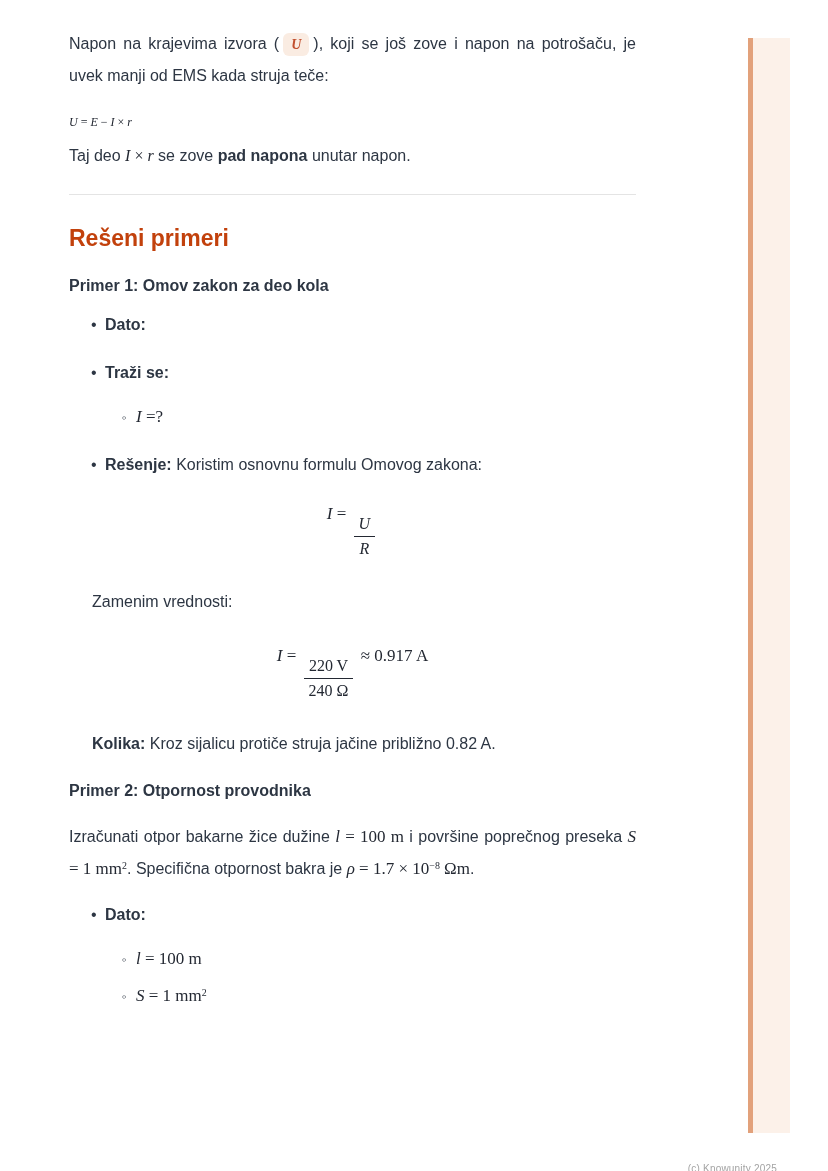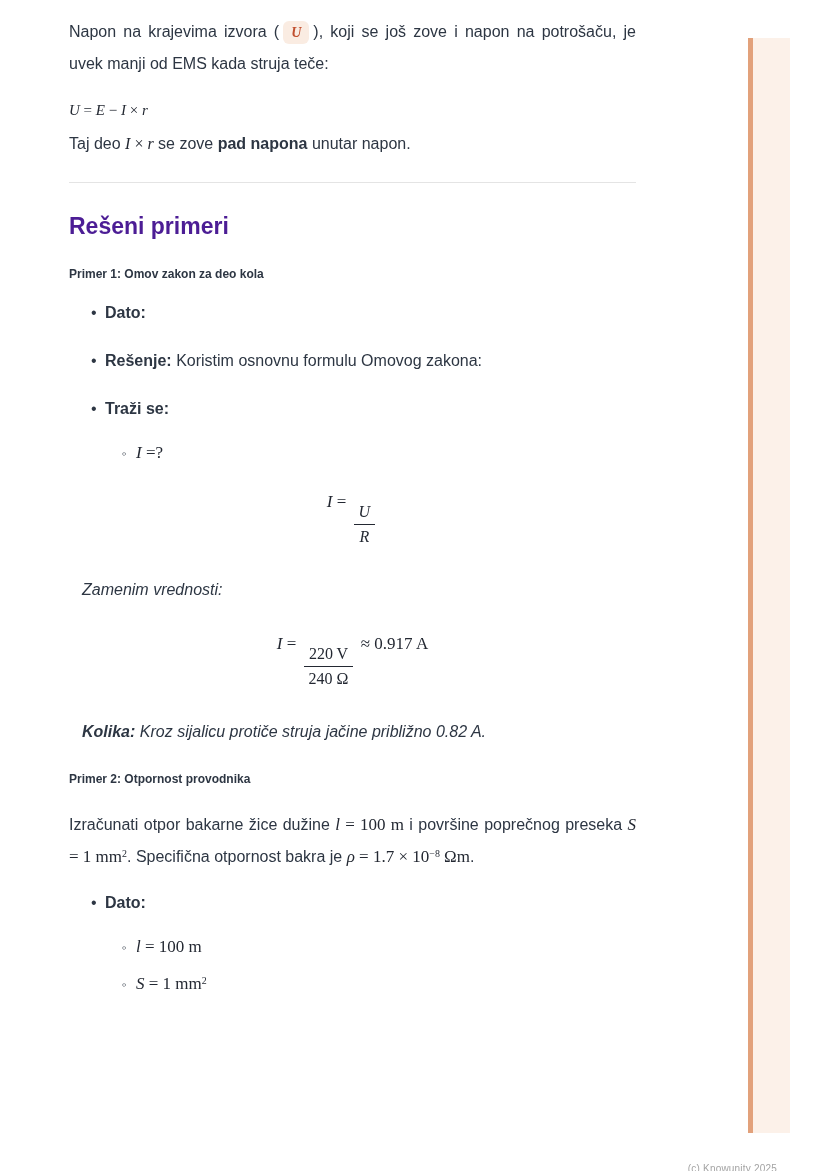--- a/index.html
+++ b/index.html
@@ -16,55 +16,55 @@
   .footer{
     position:absolute;top:1163px;right:51px;z-index:2;
     font-size:10px;color:#a3a3a3;letter-spacing:0.2px;
   }
   .content{
     position:absolute;left:69px;top:0;width:567px;z-index:1;
   }
   p{margin:0;}
   .body-text{font-size:16px;line-height:32px;}
   .justify{text-align:justify;}
-  .p-intro{margin-top:16px;}
+  .p-intro{margin-top:28px;}
   .badge{
     display:inline-block;background:#faece2;border-radius:6px;
     padding:0 8px;margin:0 4px;line-height:22px;
   }
   .badge .bu{
     font-family:"Liberation Serif",serif;font-style:italic;font-weight:bold;
     color:#c14f2e;font-size:14px;
   }
   .mi{font-family:"Liberation Serif",serif;font-style:italic;color:#232832;}
   .mu{font-family:"Liberation Serif",serif;color:#232832;}
   .mo{font-family:"Liberation Serif",serif;color:#232832;}
   .mathline{font-size:17px;}
-  .f-emf{margin-top:18px;font-size:15px;line-height:24px;}
+  .f-emf{margin-top:18px;font-size:12px;line-height:24px;}
   .note{margin-top:6px;}
   .note b{font-weight:bold;color:#2d3643;}
   .divider{border:none;border-top:1px solid #e4e4e4;margin:22px 0 0 0;}
   .h-section{
-    margin:28px 0 0 0;font-size:23px;line-height:30px;font-weight:bold;color:#4c1d95;
+    margin:28px 0 0 0;font-size:23px;line-height:30px;font-weight:bold;color:#c2410c;
   }
-  .h-primer{margin:22px 0 0 0;font-size:12px;line-height:22px;font-weight:bold;}
+  .h-primer{margin:22px 0 0 0;font-size:16px;line-height:22px;font-weight:bold;}
   .p-problem{margin-top:19px;}
   ul{list-style:none;margin:12px;padding:0;}
   ul.l1{margin-top:17px;}
   ul.l1 > li{position:relative;padding-left:24px;font-size:16px;line-height:22px;margin-bottom:26px;}
   ul.l1 > li::before{content:"\2022";position:absolute;left:10px;color:#2d3643;}
   .b-label{font-weight:bold;}
   ul.l2{margin-top:22px;}
   ul.l2 > li{position:relative;padding-left:19px;line-height:22px;margin-bottom:15px;font-size:16px;}
   ul.l2 > li::before{content:"\25E6";position:absolute;left:5px;top:1px;font-size:13px;color:#2d3643;}
   .formula-block{text-align:center;margin-top:28px;margin-bottom:28px;font-size:17px;}
   .frac{display:inline-flex;flex-direction:column;align-items:center;vertical-align:-0.62em;margin:0 3px;font-size:16px;}
   .frac .top{padding:0 5px 3px;border-bottom:1.3px solid #232832;}
   .frac .bot{padding:3px 5px 0;}
-  .indented{margin-left:13px;font-style:italic;}
+  .indented{margin-left:23px;}
   .zamenim{margin-top:26px;}
   .odgovor{margin-top:26px;margin-bottom:0;}
   sup{font-size:0.62em;vertical-align:baseline;position:relative;top:-0.45em;}
   .sp2{margin-top:20px;}
 </style>
 </head>
 <body>
 
 <div class="accent-band"></div>
 
@@ -82,27 +82,27 @@
 
   <h1 class="h-section">Rešeni primeri</h1>
 
   <h2 class="h-primer">Primer 1: Omov zakon za deo kola</h2>
 
 
   <ul class="l1">
     <li>
       <span class="b-label">Dato:</span>
     </li>
-    <li><span class="b-label">Rešenje:</span><span> Koristim osnovnu formulu Omovog zakona:</span></li>
     <li>
       <span class="b-label">Traži se:</span>
       <ul class="l2">
         <li><span class="mi mathline">I</span><span class="mu mathline"> =?</span></li>
       </ul>
     </li>
+    <li><span class="b-label">Rešenje:</span><span> Koristim osnovnu formulu Omovog zakona:</span></li>
   </ul>
 
   <div class="formula-block"><span class="mi">I</span><span class="mo"> = </span><span class="frac">
         <span class="top mi">U</span>
         <span class="bot mi">R</span>
       </span></div>
 
   <p class="body-text indented zamenim">Zamenim vrednosti:</p>
 
   <div class="formula-block"><span class="mi">I</span><span class="mo"> = </span><span class="frac">

